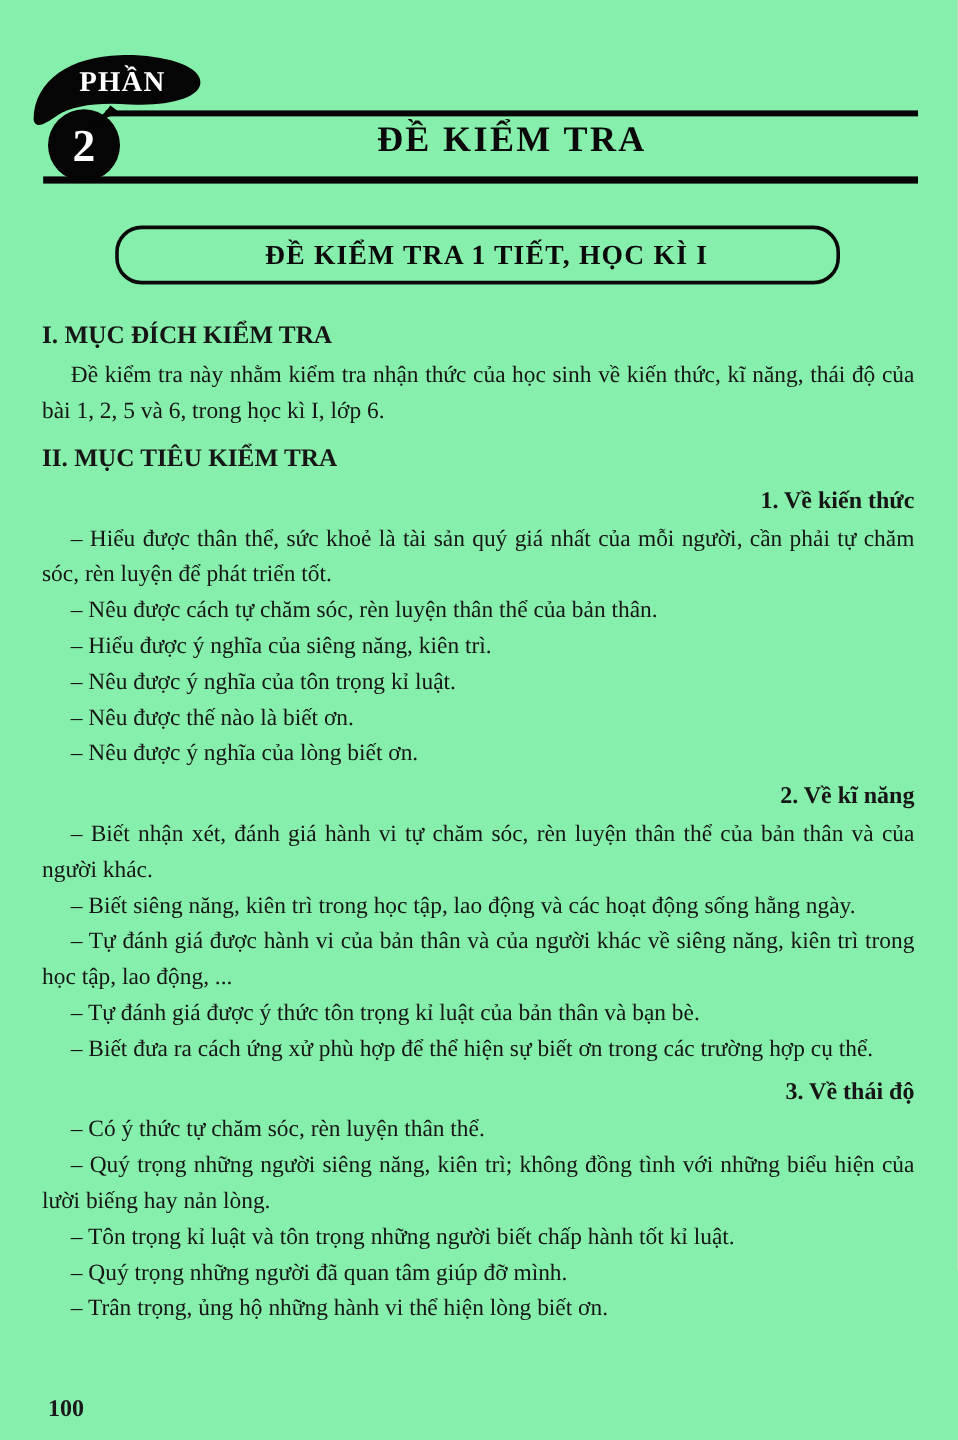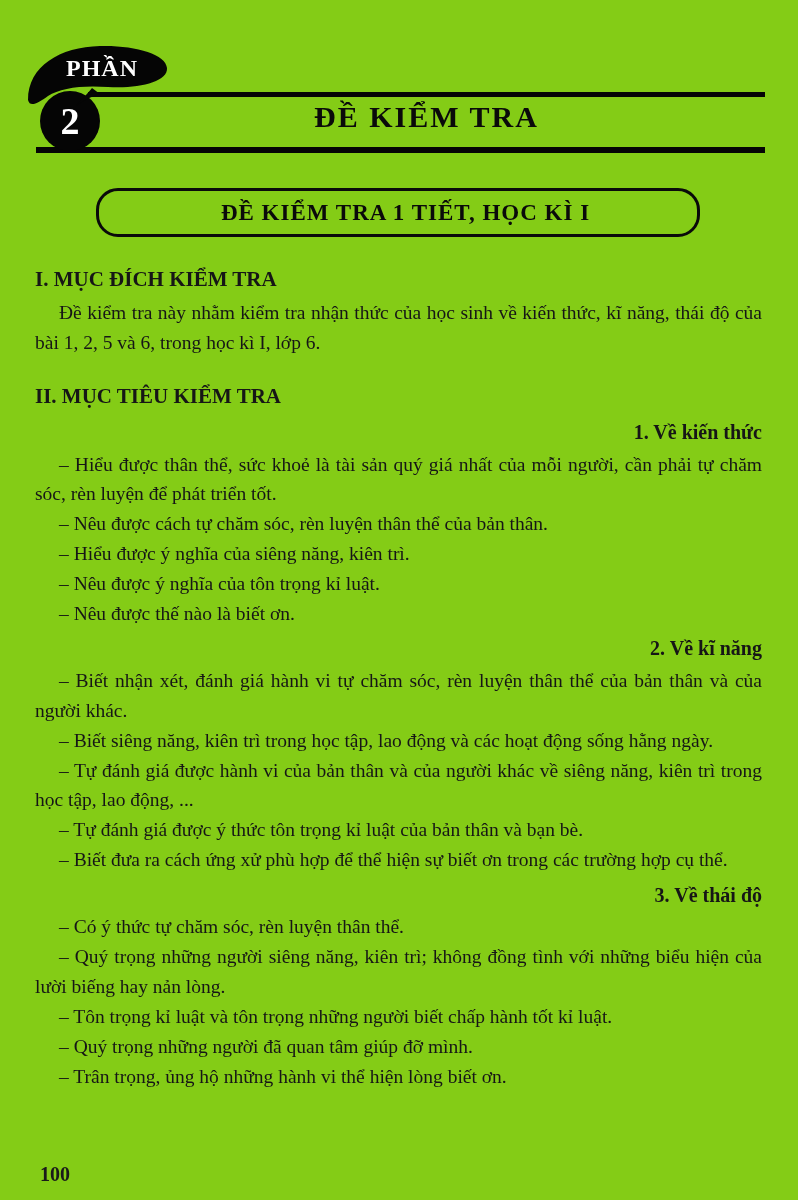--- a/index.html
+++ b/index.html
@@ -3,21 +3,21 @@
 <meta charset="utf-8">
 <title>Đề kiểm tra</title>
 <style>
   * { margin: 0; padding: 0; box-sizing: border-box; }
   html, body { background: #d9d9d6; }
   .page {
     position: relative;
     width: 798px;
     height: 1200px;
     margin: 0 auto;
-    background: #84cc16;
+    background: #86efac;
     color: #141414;
     font-family: "Liberation Serif", "DejaVu Serif", serif;
     overflow: hidden;
   }
 
   
   .masthead { position: relative; height: 168px; }
   .part-logo {
     position: absolute;
     left: 26px; top: 42px;
@@ -62,21 +62,21 @@
   .body {
     margin: 26px 36px 0 35px;
     font-size: 19.5px;
     line-height: 1.53;
     text-align: justify;
     color: #161616;
   }
   .body h2 {
     font-size: 21px;
     font-weight: bold;
-    margin: 22px 0 3px;
+    margin: 7px 0 3px;
     text-align: left;
   }
   .body h3 {
     font-size: 20px;
     font-weight: bold;
     margin: 5px 0 2px;
     text-align: right;
   }
   .para, .dash-item {
     text-indent: 24px;
@@ -121,20 +121,21 @@
 
     <h2>II. MỤC TIÊU KIỂM TRA</h2>
 
     <h3>1. Về kiến thức</h3>
     <div class="list">
         <p class="dash-item">– Hiểu được thân thể, sức khoẻ là tài sản quý giá nhất của mỗi người, cần phải tự chăm sóc, rèn luyện để phát triển tốt.</p>
         <p class="dash-item">– Nêu được cách tự chăm sóc, rèn luyện thân thể của bản thân.</p>
         <p class="dash-item">– Hiểu được ý nghĩa của siêng năng, kiên trì.</p>
         <p class="dash-item">– Nêu được ý nghĩa của tôn trọng kỉ luật.</p>
         <p class="dash-item">– Nêu được thế nào là biết ơn.</p>
+        <p class="dash-item">– Nêu được ý nghĩa của lòng biết ơn.</p>
       </div>
 
     <h3>2. Về kĩ năng</h3>
     <div class="list">
         <p class="dash-item">– Biết nhận xét, đánh giá hành vi tự chăm sóc, rèn luyện thân thể của bản thân và của người khác.</p>
         <p class="dash-item">– Biết siêng năng, kiên trì trong học tập, lao động và các hoạt động sống hằng ngày.</p>
         <p class="dash-item">– Tự đánh giá được hành vi của bản thân và của người khác về siêng năng, kiên trì trong học tập, lao động, ...</p>
         <p class="dash-item">– Tự đánh giá được ý thức tôn trọng kỉ luật của bản thân và bạn bè.</p>
         <p class="dash-item">– Biết đưa ra cách ứng xử phù hợp để thể hiện sự biết ơn trong các trường hợp cụ thể.</p>
       </div>

